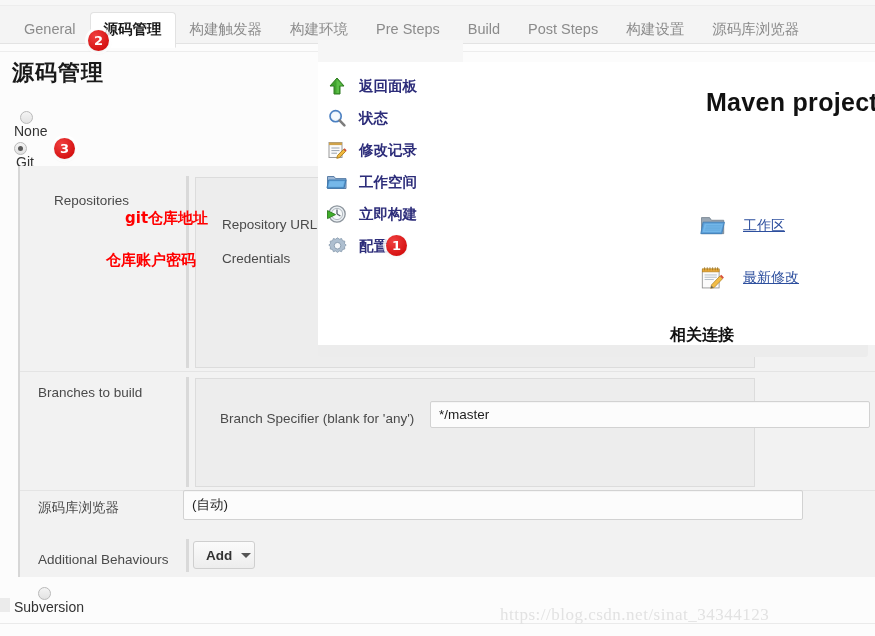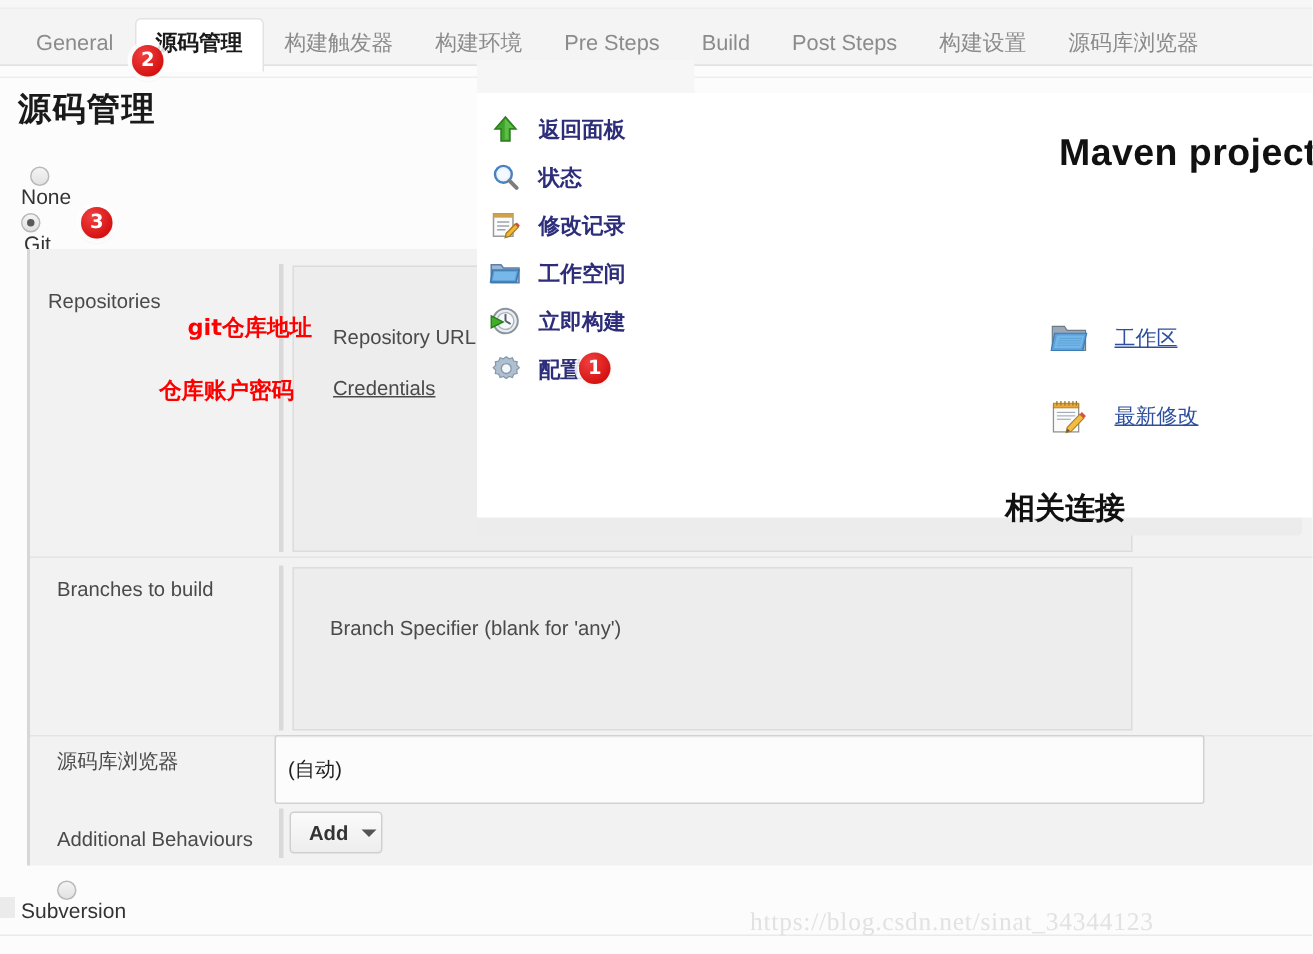--- a/index.html
+++ b/index.html
@@ -205,21 +205,21 @@
     display: flex; align-items: center; gap: 8px;
   }
   .link-text {
     font-size: 14px; color: #2d4f9e;
     text-decoration: underline;
     cursor: pointer;
     white-space: nowrap;
   }
   .related-title {
     position: absolute;
-    font-size: 20px; font-weight: bold; color: #111;
+    font-size: 16px; font-weight: bold; color: #111;
     white-space: nowrap;
   }
   .overlay-shadow-band {
     position: absolute; left: 318px; top: 345px;
     width: 550px; height: 12px;
     background: #ececec;
     border-radius: 0 0 3px 3px;
     z-index: 19;
   }
   .overlay-left-tab {
@@ -281,37 +281,38 @@
   </div>
 
   <div class="radio-row" id="row-git">
     <span class="radio-dot checked"></span>
     <span class="radio-label">Git</span>
   </div>
   <div class="badge" style="left:54px; top:138px;">3</div>
 
   <div class="git-block">
 
-    <div class="field-label" style="left:12px; top:27px;">Repositories</div>
+    <div class="field-label" style="left:34px; top:27px;">Repositories</div>
     <div class="inner-divider" style="left:166px; top:10px; height:192px;"></div>
     <div class="inner-panel" style="left:175px; top:11px; width:560px; height:191px;"></div>
     <div class="field-label" style="left:202px; top:51px;">Repository URL</div>
-    <div class="field-label" style="left:202px; top:85px;text-decoration:underline;">Credentials</div>
+    <div class="field-label" style="left:202px; top:85px;">Credentials</div>
 
     <div class="block-sep" style="top:205px;"></div>
 
     <div class="field-label" style="left:18px; top:219px;">Branches to build</div>
     <div class="inner-divider" style="left:166px; top:211px; height:110px;"></div>
     <div class="inner-panel" style="left:175px; top:212px; width:560px; height:109px;"></div>
     <div class="field-label" style="left:200px; top:245px;">Branch Specifier (blank for 'any')</div>
+    <div class="input-box" style="left:410px; top:235px; width:440px; height:27px;">*/master</div>
 
     <div class="block-sep" style="top:324px;"></div>
 
     <div class="field-label" style="left:18px; top:333px;">源码库浏览器</div>
-    <div class="input-box" style="left:163px; top:324px; width:620px; height:46px;">(自动)</div>
+    <div class="input-box" style="left:163px; top:324px; width:620px; height:30px;">(自动)</div>
 
     <div class="field-label" style="left:18px; top:386px;">Additional Behaviours</div>
     <div class="inner-divider" style="left:166px; top:373px; height:33px;"></div>
     <div class="btn-add" style="left:173px; top:375px; width:62px; height:28px;">
       <span>Add</span>
       <span class="caret-down"></span>
     </div>
   </div>
 
   <div class="radio-row" id="row-svn">

